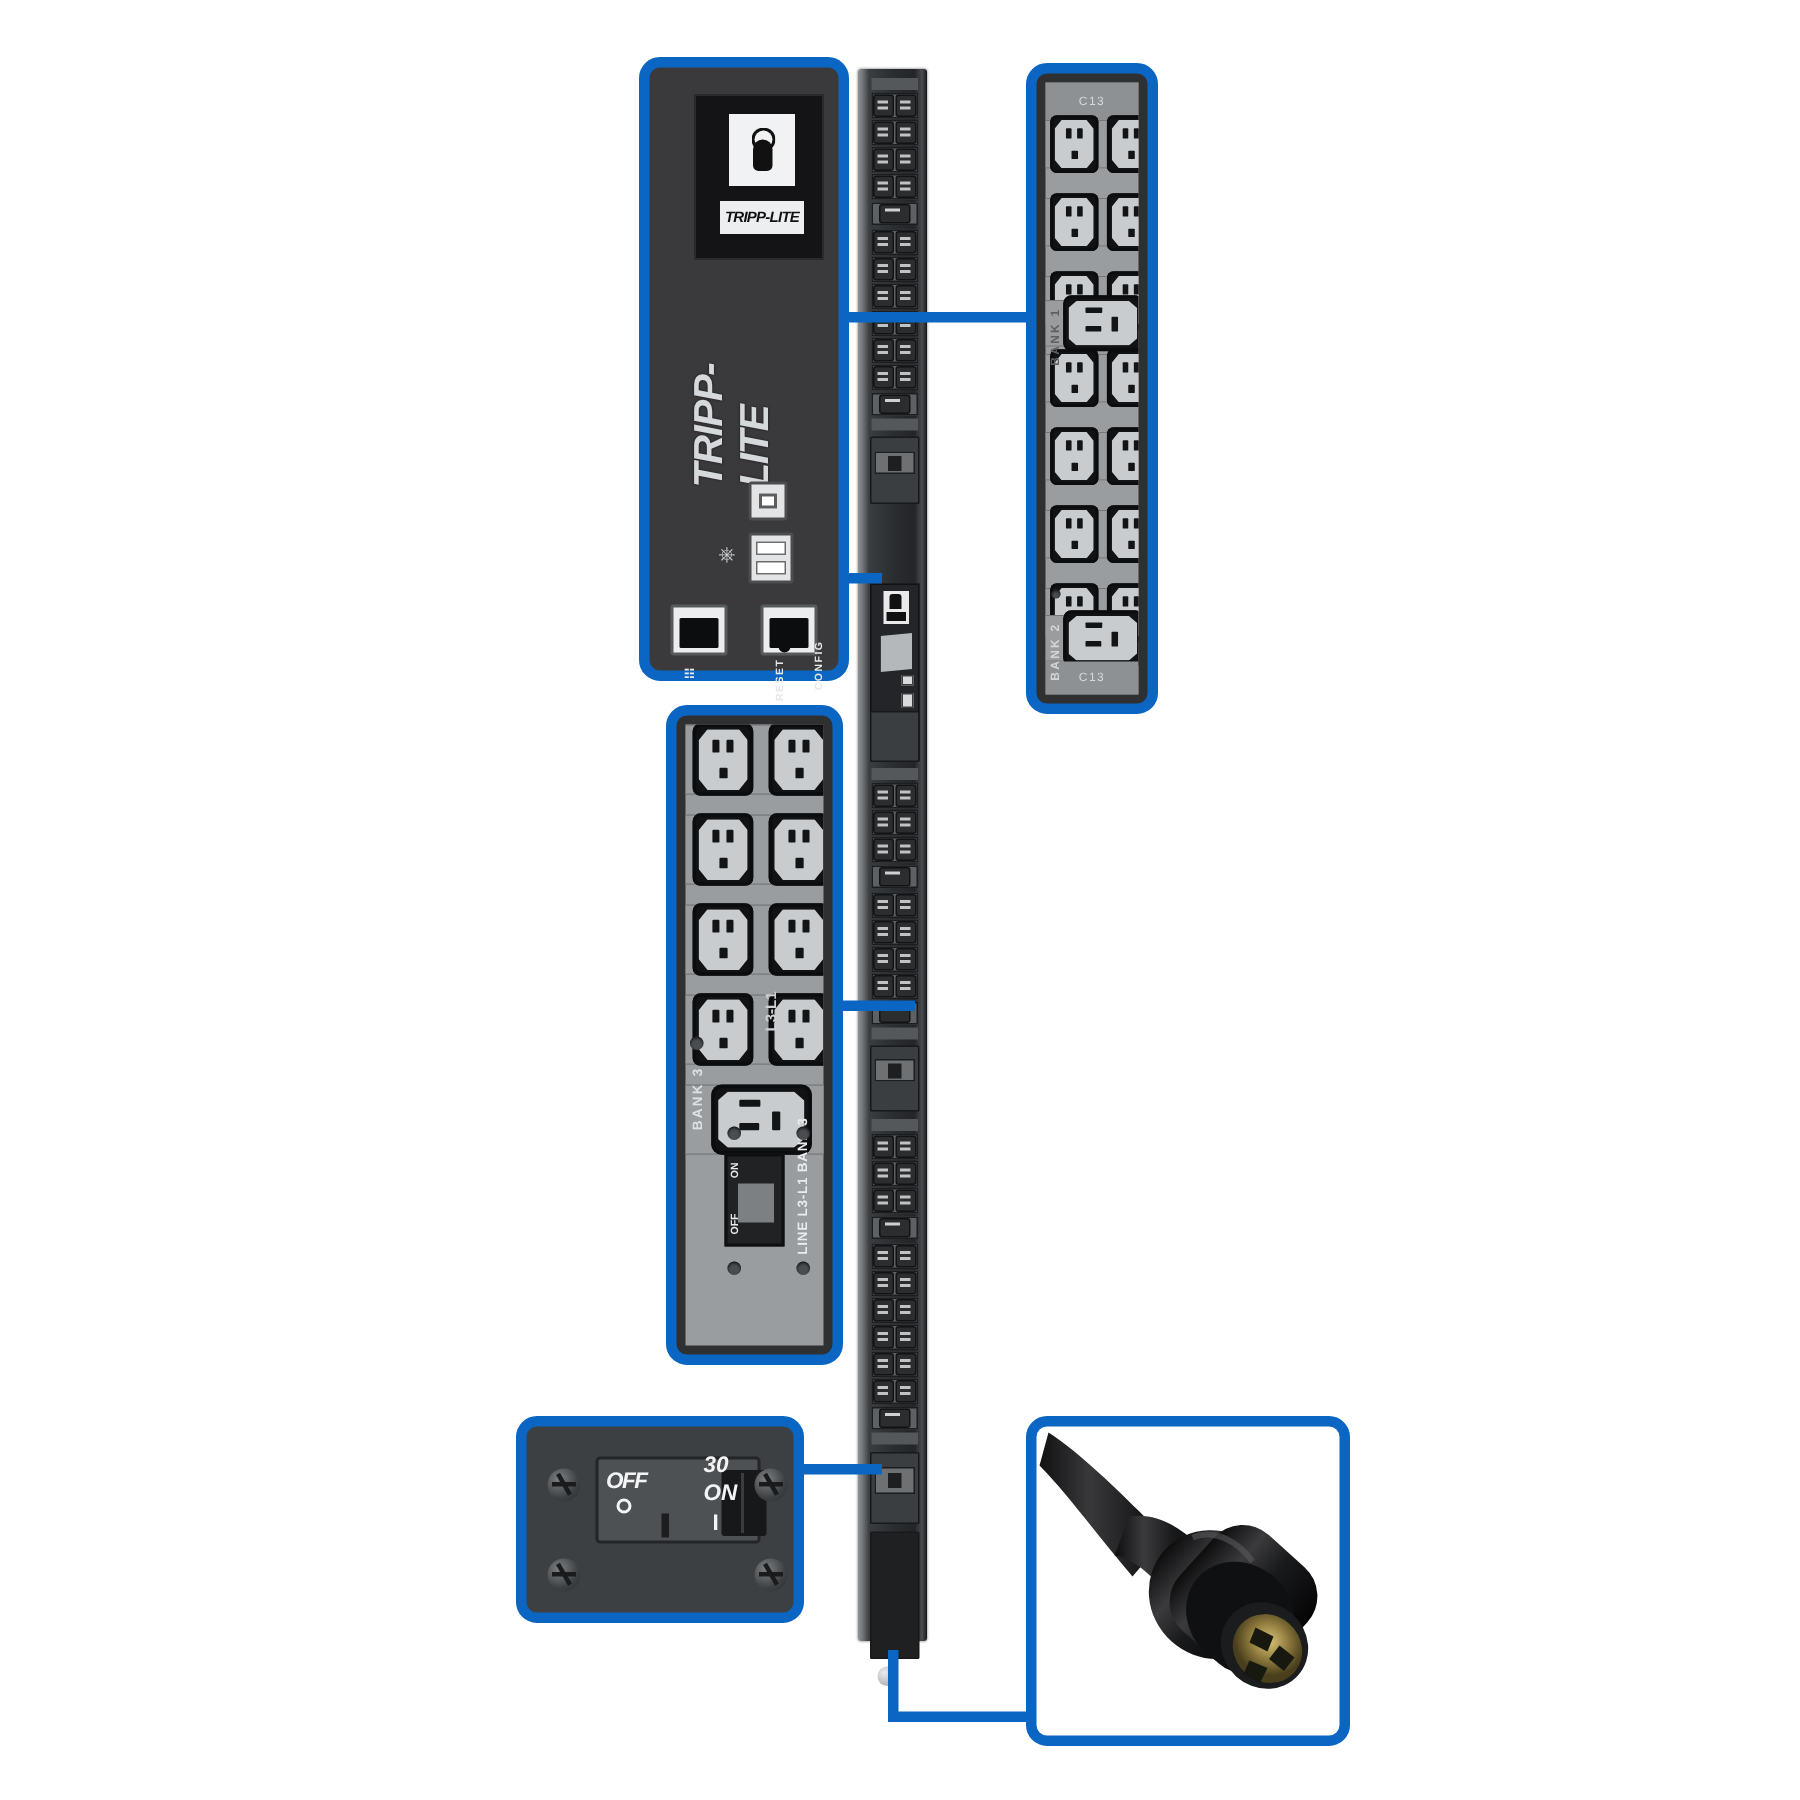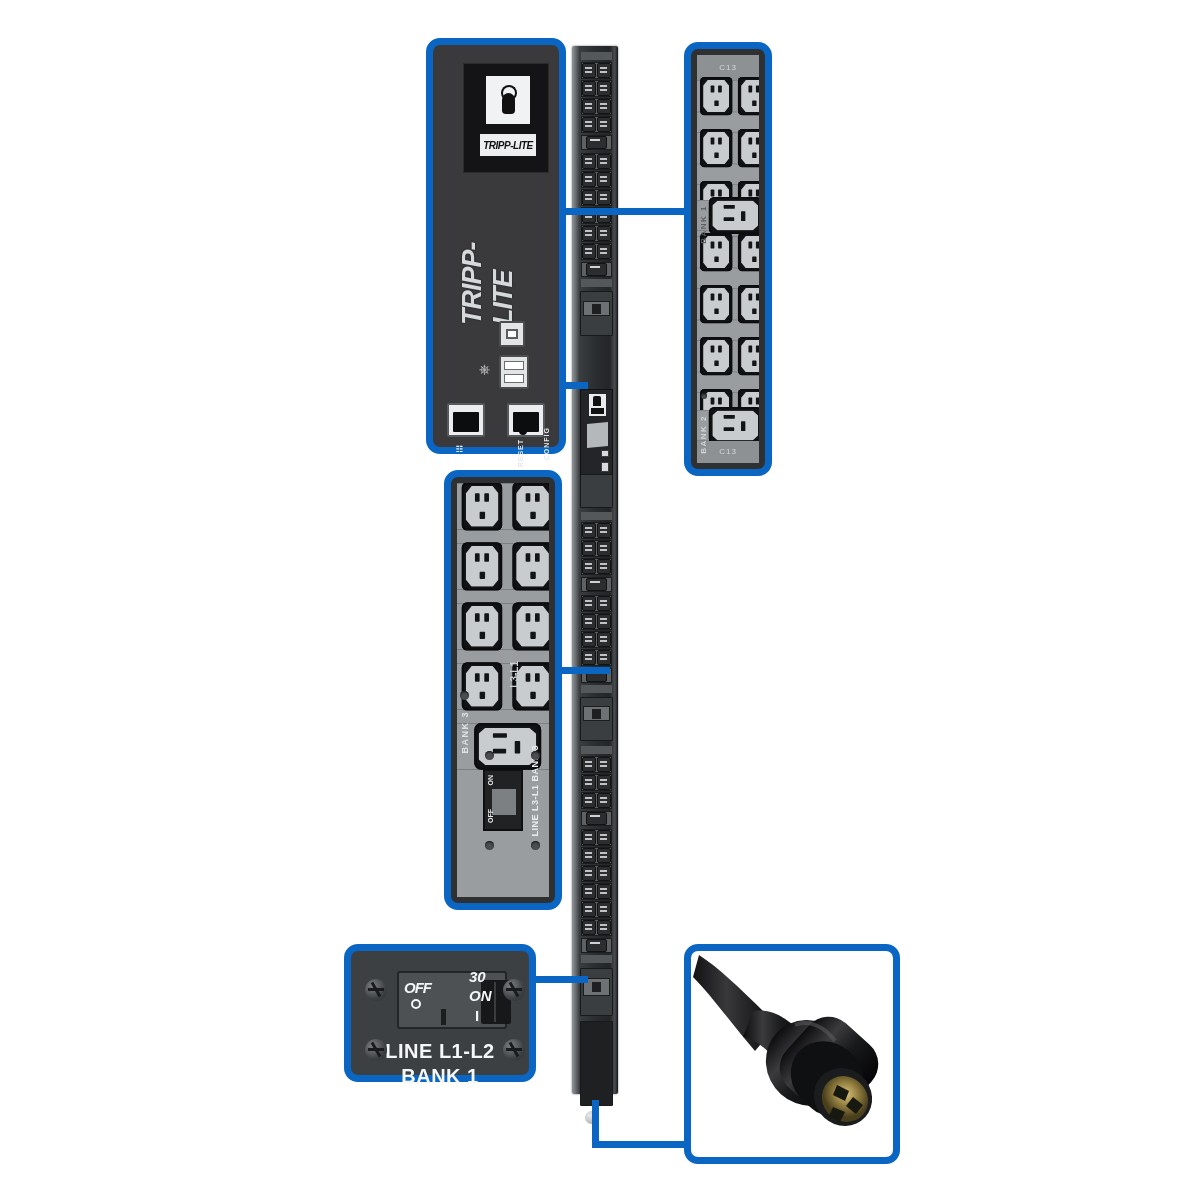--- a/index.html
+++ b/index.html
@@ -610,24 +610,20 @@
     <div id="brk-body">
       <i class="brk-slot"></i>
       <div id="brk-rocker"></div>
     </div>
     <div class="brk-off">OFF</div>
     <i class="brk-offo"></i>
     <div class="brk-20">30</div>
     <div class="brk-on">ON</div>
     <div class="brk-i">I</div>
 
-    <div id="brk-text">
-      <div>LINE L1-L2</div>
-      <div>BANK 1</div>
-    </div>
 
     <div class="screw" style="left:14px;top:28px;"></div>
     <div class="screw" style="left:152px;top:28px;"></div>
     <div class="screw" style="left:14px;top:88px;"></div>
     <div class="screw" style="left:152px;top:88px;"></div>
   </div>
 
   <div class="callout white" id="callout-power-cord" style="left:684px;top:944px;width:216px;height:220px;">
     <div id="plug-wrap">
       <svg width="202" height="206" viewBox="0 0 202 206">

